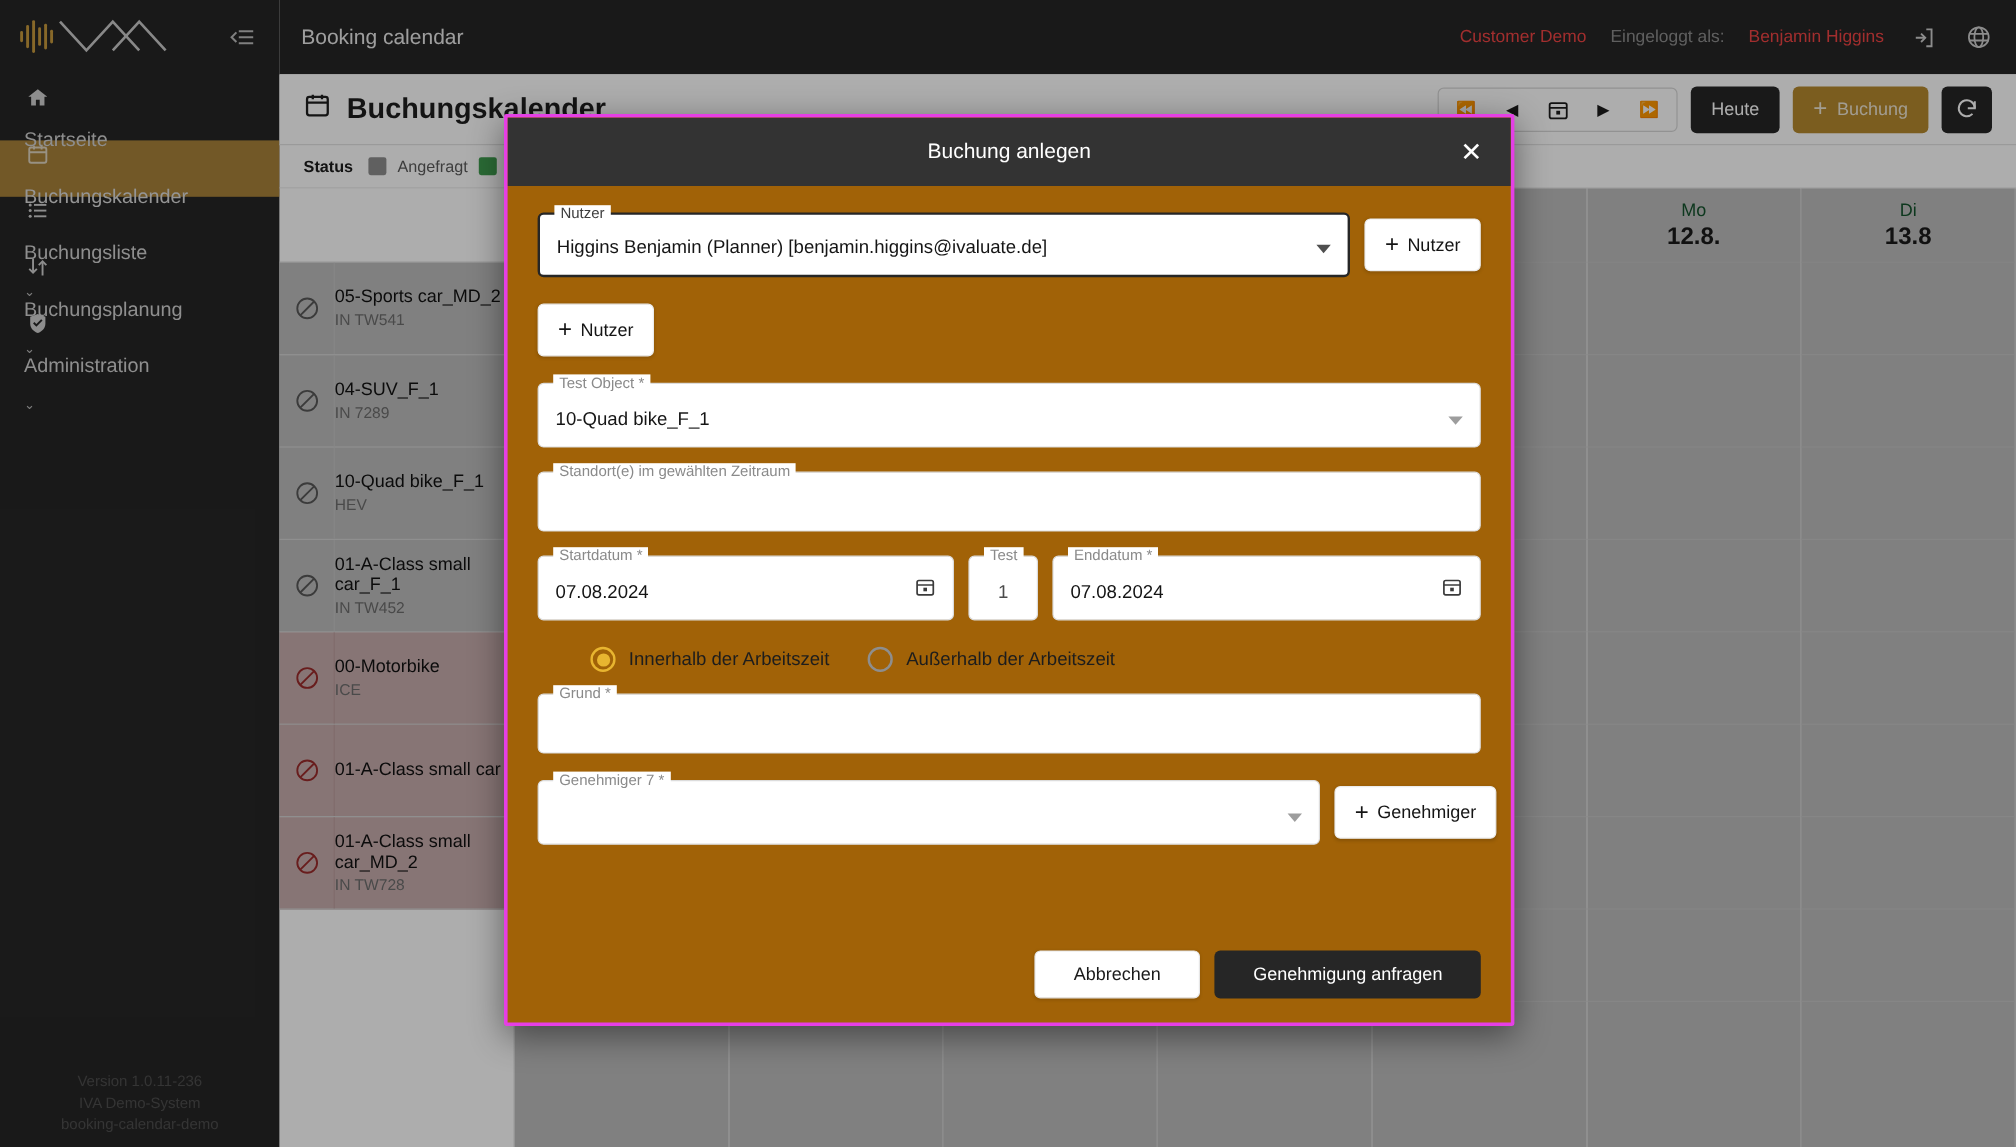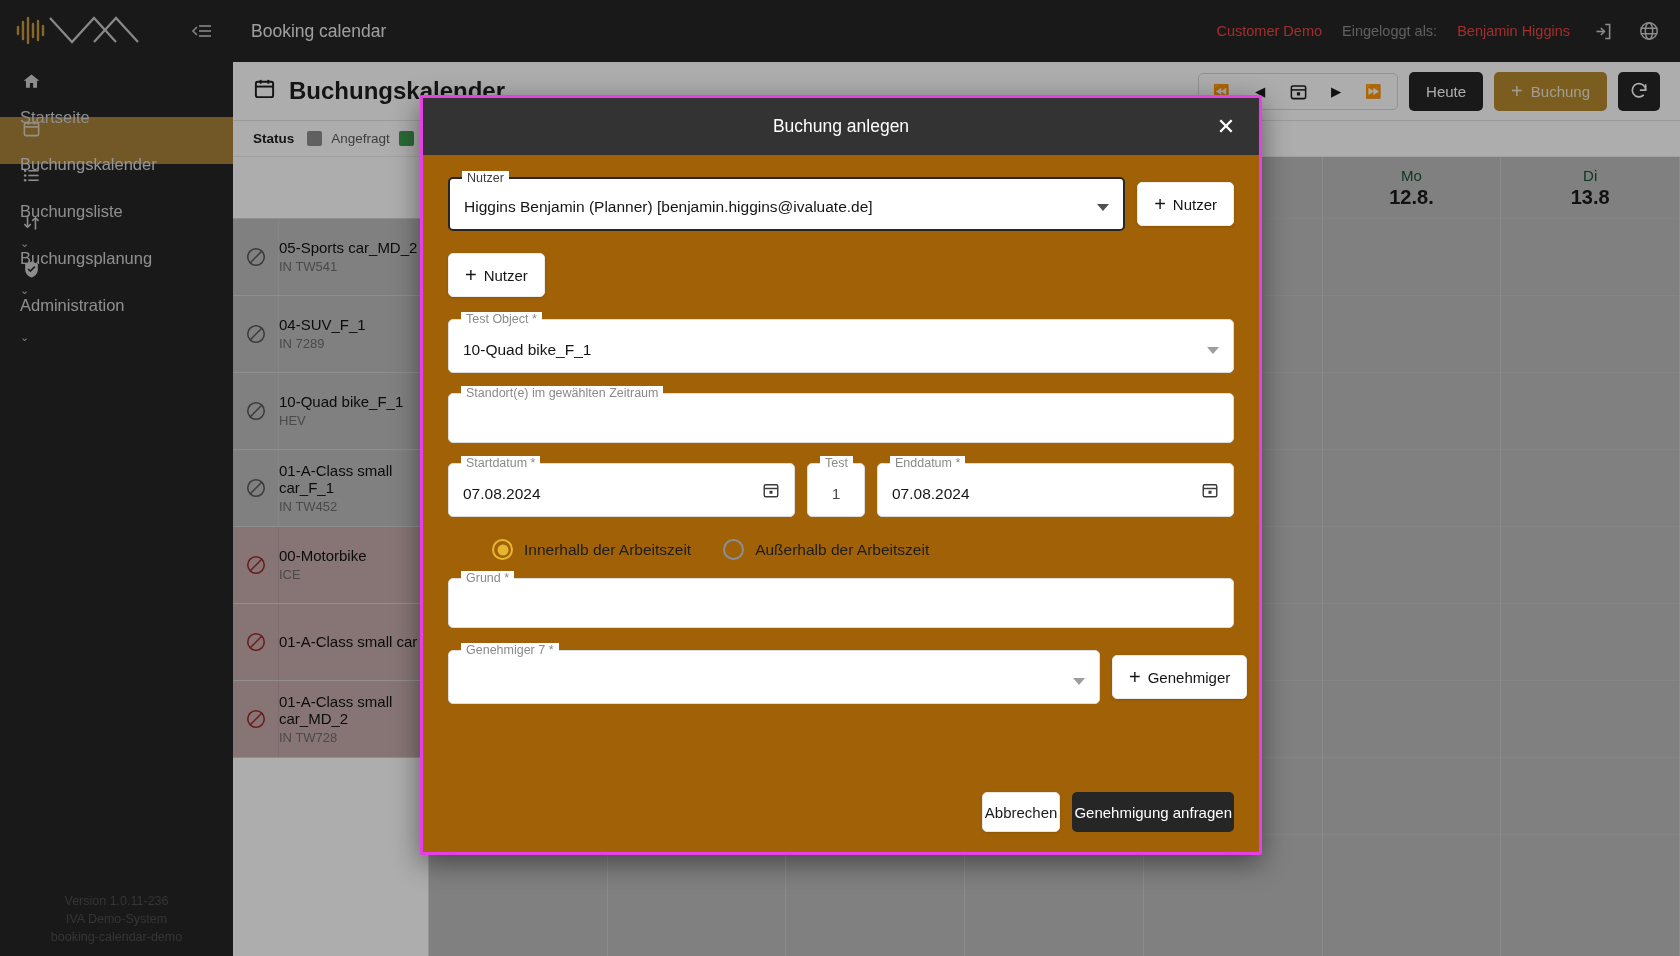--- a/index.html
+++ b/index.html
@@ -176,21 +176,21 @@
   .rdot.on::after {
     content:""; position:absolute; left:50%; top:50%; transform:translate(-50%,-50%);
     width: 11px; height: 11px; border-radius:50%; background:#e8b530;
   }
 
   .dlg-foot {
     display:flex; justify-content:flex-end; gap: 12px; padding: 0 25px 20px 25px;
     margin-top: 18px;
   }
   .fbtn {
-    height: 40px; border-radius: 5px; padding: 0 2px; font-size: 15px; cursor:pointer;
+    height: 40px; border-radius: 5px; padding: 0 32px; font-size: 15px; cursor:pointer;
     font-family: "Liberation Sans", sans-serif;
   }
   .fbtn-ghost { background:#fff; color:#1a1a1a; border:1px solid #e6e6e6; box-shadow:0 1px 3px rgba(0,0,0,.15); }
   .fbtn-dark { background:#262626; color:#fff; border:none; }
 </style>
 </head>
 <body>
 
 <div id="app">
 

